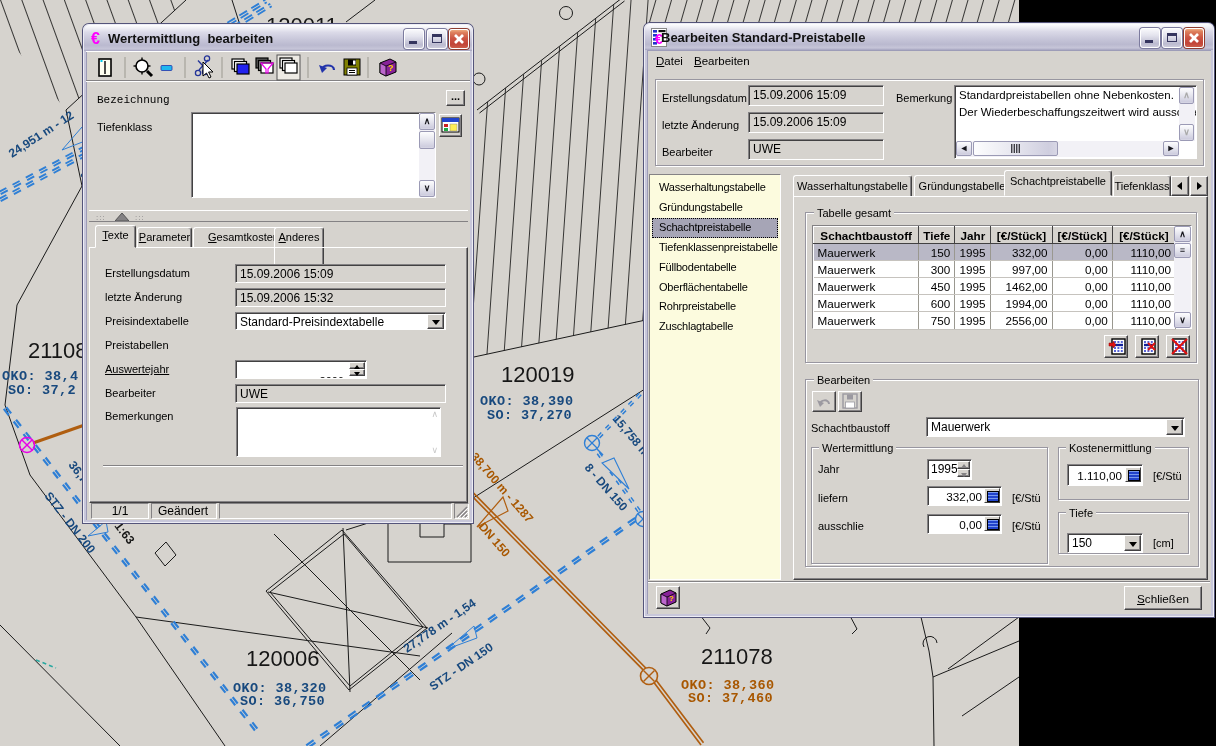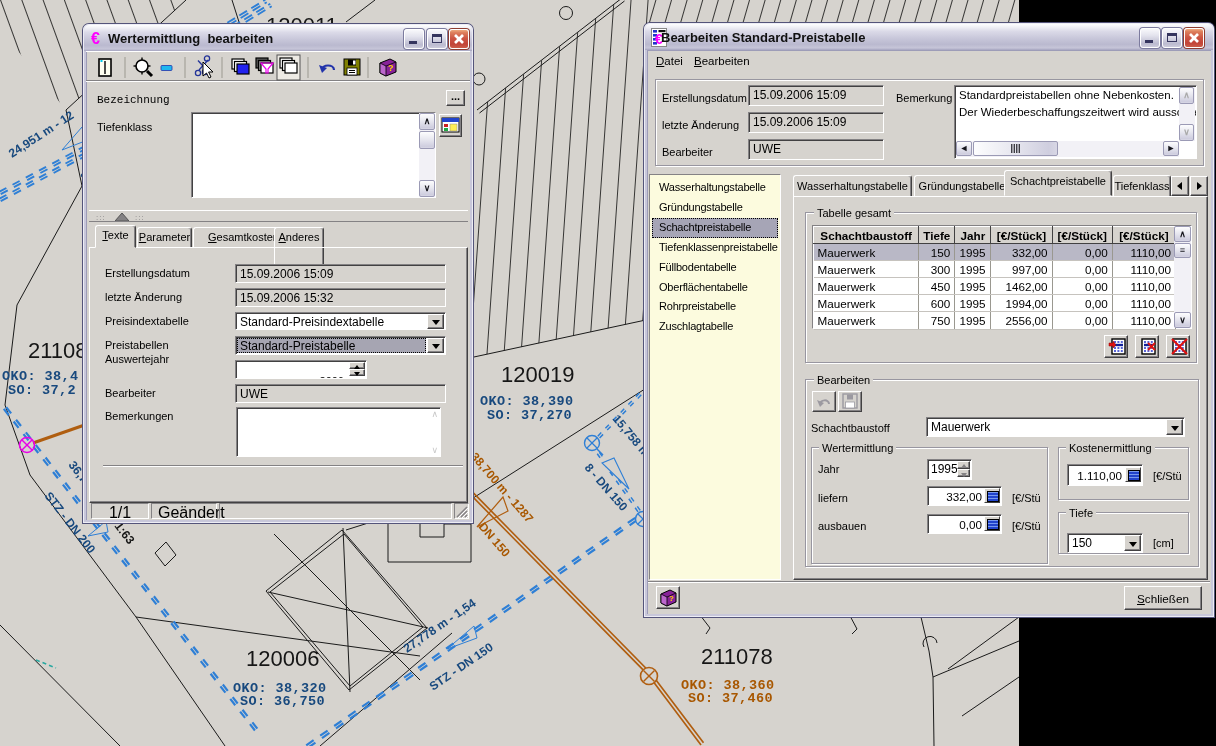--- a/index.html
+++ b/index.html
@@ -29,21 +29,21 @@
 .arrup{position:absolute;width:0;height:0;border-left:3px solid transparent;border-right:3px solid transparent;border-bottom:4px solid #000;}
 .arrd2{position:absolute;width:0;height:0;border-left:3px solid transparent;border-right:3px solid transparent;border-top:4px solid #000;}
 .calc{position:absolute;width:16px;height:15px;background:#D6D3CE;border-top:1px solid #FFF;border-left:1px solid #FFF;border-bottom:1px solid #424142;border-right:1px solid #424142;}
 .calc:before{content:"";position:absolute;left:2px;top:2px;width:10px;height:9px;background:repeating-linear-gradient(0deg,#2244CC 0,#2244CC 2px,#7799EE 2px,#7799EE 3px),#2244CC;border:1px solid #000;}
 .c1{border-right:1px solid #9A9890;border-bottom:1px solid #C6C3BE;padding-left:4px;overflow:hidden;white-space:nowrap;}
 .c2{border-right:1px solid #9A9890;border-bottom:1px solid #C6C3BE;padding-right:4px;text-align:right;overflow:hidden;white-space:nowrap;}
 .c2l{border-right:1px solid #9A9890;border-bottom:1px solid #C6C3BE;padding-left:4px;overflow:hidden;white-space:nowrap;}
 u{text-decoration:underline;}
 .xsb{background:linear-gradient(180deg,#FDFDFE,#E8E8F0 45%,#CFCEDF 90%,#D8D7E5);border:1px solid #9B9AB5;border-radius:2px;position:absolute;display:flex;align-items:center;justify-content:center;font-size:9px;color:#16161C;font-weight:bold;line-height:1;}
 .xsbh{background:linear-gradient(90deg,#FDFDFE,#E8E8F0 45%,#CFCEDF 90%,#D8D7E5);}
-.seg{position:absolute;border-top:1px solid #848284;border-left:1px solid #848284;border-bottom:1px solid #FFF;border-right:1px solid #FFF;font-size:16px;}
+.seg{position:absolute;border-top:1px solid #848284;border-left:1px solid #848284;border-bottom:1px solid #FFF;border-right:1px solid #FFF;font-size:12px;}
 .tab{position:absolute;background:#D6D3CE;border-top:1px solid #FFF;border-left:1px solid #FFF;border-right:1px solid #424142;border-radius:3px 3px 0 0;font-size:11px;text-align:center;box-shadow:inset -1px 0 0 #848284;}
 </style></head>
 <body>
 <svg id="map" width="1216" height="746" viewBox="0 0 1216 746">
 <defs>
 <pattern id="hA" width="20" height="8" patternUnits="userSpaceOnUse" patternTransform="rotate(-20)">
 <line x1="0" y1="0" x2="0" y2="8" stroke="#000" stroke-width="1.5"></line>
       </pattern>
 <pattern id="hB" width="17" height="8" patternUnits="userSpaceOnUse" patternTransform="rotate(4)">
 <line x1="0" y1="0" x2="0" y2="8" stroke="#000" stroke-width="1.5"></line>
@@ -311,24 +311,21 @@
 
  <div style="position:absolute;left:3px;top:196px;width:379px;height:256px;border-top:1px solid #FFF;border-left:1px solid #FFF;border-right:1px solid #424142;border-bottom:1px solid #424142;box-shadow:inset -1px -1px 0 #848284;">
   <div class="lab" style="left:15px;top:19px;">Erstellungsdatum</div>
   <div class="field sunk" style="left:145px;top:16px;width:211px;height:19px;">15.09.2006 15:09</div>
   <div class="lab" style="left:15px;top:43px;">letzte Änderung</div>
   <div class="field sunk" style="left:145px;top:40px;width:211px;height:19px;">15.09.2006 15:32</div>
   <div class="lab" style="left:15px;top:67px;">Preisindextabelle</div>
   <div class="wfield sunk" style="left:145px;top:64px;width:211px;height:18px;">Standard-Preisindextabelle
    <div class="cbtn" style="right:1px;top:1px;width:17px;height:15px;"><div class="arrdn" style="left:4px;top:5px;"></div></div></div>
   <div class="lab" style="left:15px;top:91px;">Preistabellen</div>
-  <div class="wfield sunk" style="left:145px;top:88px;width:211px;height:19px;padding:0;">
-   <div style="position:absolute;left:1px;top:1px;right:19px;bottom:1px;background:#A6A5B2;outline:1px dotted #000;outline-offset:-1px;color:#000;font-size:12px;padding:1px 0 0 3px;">Standard-Preistabelle</div>
-   <div class="cbtn" style="right:1px;top:1px;width:17px;height:15px;"><div class="arrdn" style="left:4px;top:5px;"></div></div></div>
-  <div class="lab" style="left:15px;top:105px;">Auswertejahr</div>
+  <div class="lab" style="left:15px;top:115px;text-decoration:underline;">Auswertejahr</div>
   <div class="wfield sunk" style="left:145px;top:112px;width:132px;height:19px;padding:0;">
    <div style="position:absolute;right:22px;top:14px;font-size:11px;">2006</div>
    <div class="cbtn" style="right:1px;top:1px;width:16px;height:7px;"><div class="arrup" style="left:4px;top:1.5px;"></div></div>
    <div class="cbtn" style="right:1px;top:8px;width:16px;height:7px;"><div class="arrd2" style="left:4px;top:2px;"></div></div></div>
   <div class="lab" style="left:15px;top:139px;">Bearbeiter</div>
   <div class="field sunk" style="left:145px;top:136px;width:211px;height:19px;">UWE</div>
   <div class="lab" style="left:15px;top:162px;">Bemerkungen</div>
   <div class="wfield sunk" style="left:146px;top:159px;width:205px;height:50px;">
    <span style="position:absolute;right:2px;top:1px;color:#C9C9C9;font-size:9px;">∧</span>
    <span style="position:absolute;right:2px;bottom:1px;color:#C9C9C9;font-size:9px;">∨</span>
@@ -577,21 +574,21 @@
     <div class="glabel" style="left:7px;top:-6px;">Wertermittlung</div>
     <div class="lab" style="left:6px;top:15px;">Jahr</div>
     <div class="wfield sunk" style="left:115px;top:11px;width:45px;height:21px;padding:2px 0 0 3px;">1995
      <div class="cbtn" style="right:1px;top:1px;width:13px;height:8px;"><div class="arrup" style="left:3px;top:2px;border-bottom-color:#848284;"></div></div>
      <div class="cbtn" style="right:1px;top:9px;width:13px;height:8px;"><div class="arrd2" style="left:3px;top:2.5px;border-top-color:#848284;"></div></div></div>
     <div class="lab" style="left:6px;top:44px;">liefern</div>
     <div class="wfield sunk" style="left:115px;top:38px;width:75px;height:20px;padding:0;">
      <div style="position:absolute;right:19px;top:2.5px;font-size:11.7px;">332,00</div>
      <div class="calc" style="right:1px;top:1px;"></div></div>
     <div class="lab" style="left:200px;top:44px;">[€/Stü</div>
-    <div class="lab" style="left:6px;top:72px;">ausbauen</div>
+    <div class="lab" style="left:6px;top:72px;">ausschlie</div>
     <div class="wfield sunk" style="left:115px;top:66px;width:75px;height:20px;padding:0;">
      <div style="position:absolute;right:19px;top:2.5px;font-size:11.7px;">0,00</div>
      <div class="calc" style="right:1px;top:1px;"></div></div>
     <div class="lab" style="left:200px;top:72px;">[€/Stü</div>
    </div>
 
    <div class="etch" style="position:absolute;left:252px;top:67px;width:131px;height:53px;">
     <div class="glabel" style="left:7px;top:-6px;">Kostenermittlung</div>
     <div class="wfield sunk" style="left:8px;top:16px;width:76px;height:22px;padding:0;text-decoration:underline;">
      <div style="position:absolute;right:20px;top:3.5px;font-size:11.7px;">1.110,00</div>

